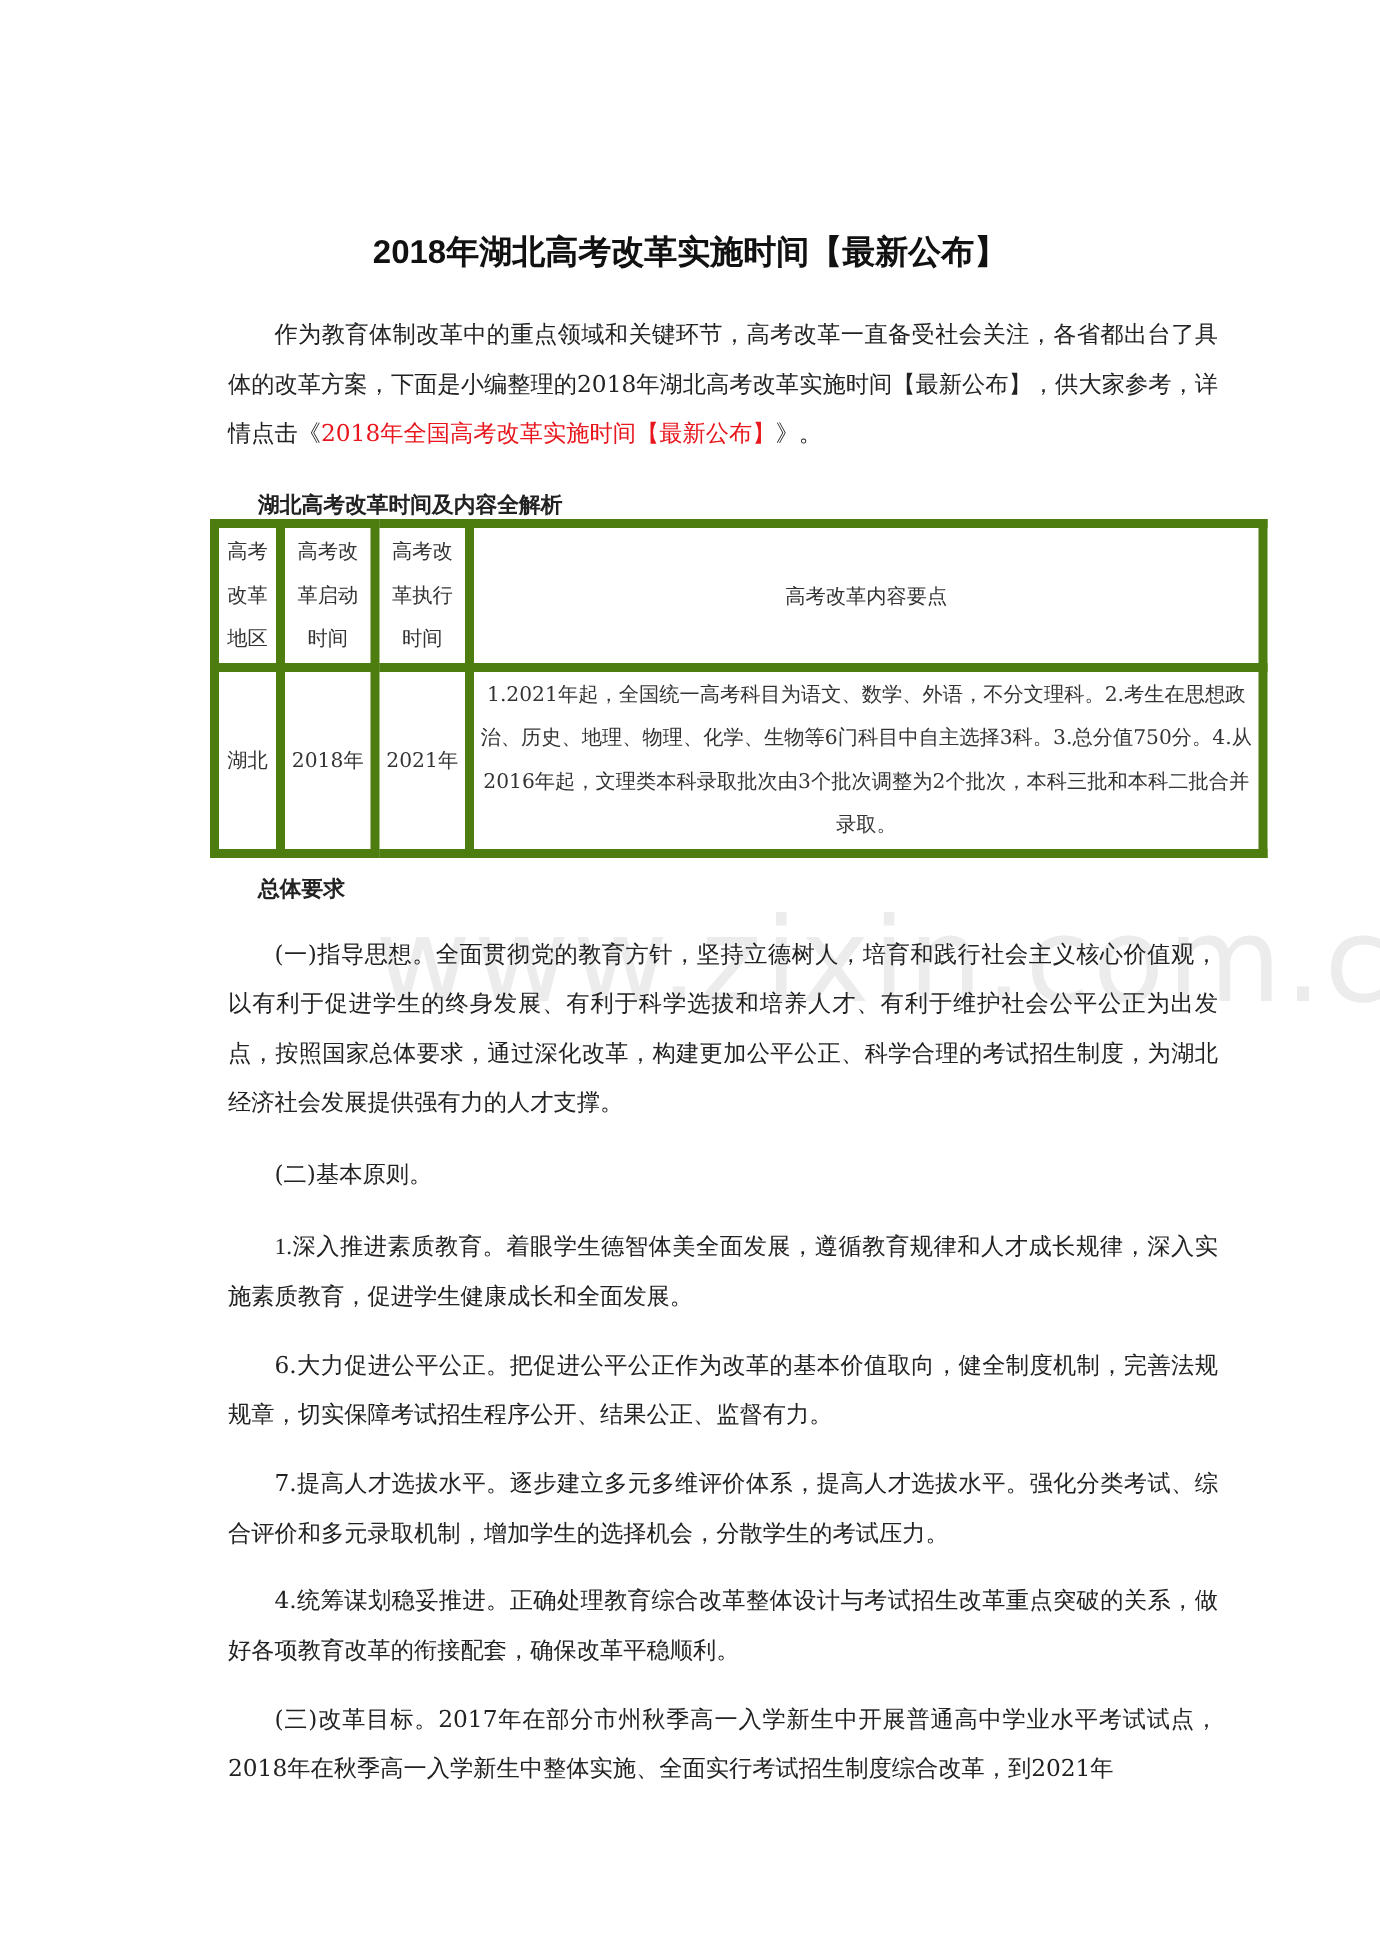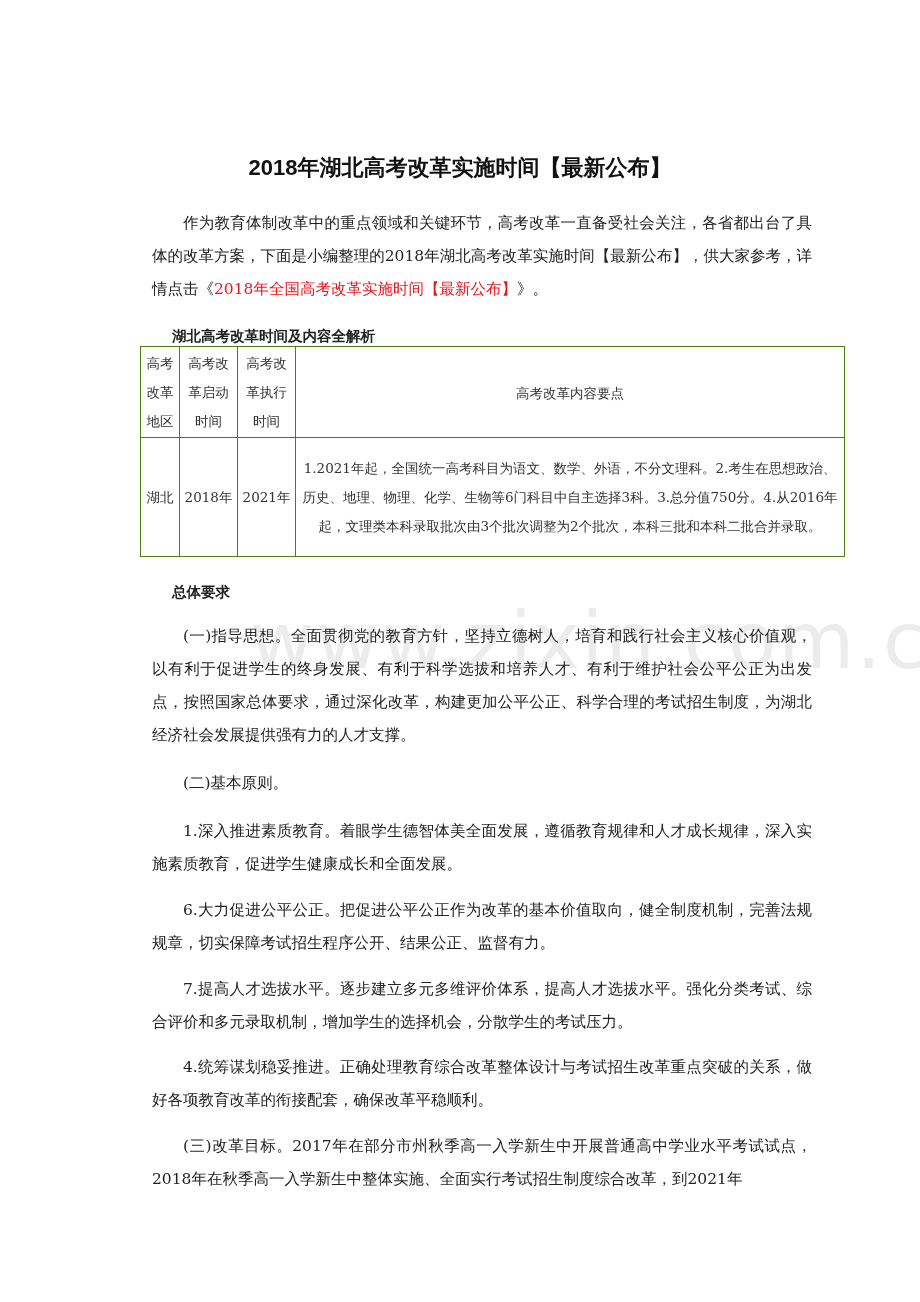--- a/index.html
+++ b/index.html
@@ -31,21 +31,21 @@
   .caption {
     position: absolute; left: 172px; top: 327px;
     font-family: Liberation Mono, monospace;
     font-weight: bold; font-size: 14.5px; color: #222;
   }
   table.reform {
     position: absolute; left: 140px; top: 346px; width: 705px;
     border-collapse: collapse; font-size: 13.5px; color: #333;
   }
   table.reform td {
-    border: 1px solid #4d7c0f; text-align: center; vertical-align: middle;
+    border: 6px solid #4d7c0f; text-align: center; vertical-align: middle;
     line-height: 29px; padding: 0 2px;
   }
   table.reform tr.head td { height: 88px; vertical-align: top; padding-top: 2px; }
   table.reform tr.head td.content-head { vertical-align: middle; padding-bottom: 0; }
   table.reform tr.row td { height: 118px; }
   .col1 { width: 34px; }
   .col2 { width: 53px; }
   .col3 { width: 53px; }
   .sec-heading {
     position: absolute; left: 172px; top: 583px;
@@ -82,19 +82,19 @@
       <td>2021年</td>
       <td>1.2021年起，全国统一高考科目为语文、数学、外语，不分文理科。2.考生在思想政治、历史、地理、物理、化学、生物等6门科目中自主选择3科。3.总分值750分。4.从2016年起，文理类本科录取批次由3个批次调整为2个批次，本科三批和本科二批合并录取。</td>
     </tr>
   </tbody>
     </table>
 
   <div class="sec-heading">总体要求</div>
 
   <div class="para indent" style="top:620px;">(一)指导思想。全面贯彻党的教育方针，坚持立德树人，培育和践行社会主义核心价值观，以有利于促进学生的终身发展、有利于科学选拔和培养人才、有利于维护社会公平公正为出发点，按照国家总体要求，通过深化改革，构建更加公平公正、科学合理的考试招生制度，为湖北经济社会发展提供强有力的人才支撑。</div>
   <div class="para indent" style="top:767px;">(二)基本原则。</div>
-  <div class="para indent" style="top:815px;">1.深入推进素质教育。着眼学生德智体美全面发展，遵循教育规律和人才成长规律，深入实施素质教育，促进学生健康成长和全面发展。</div>
+  <div class="para indent" style="top:815px;font-family:Liberation Serif, serif;">1.深入推进素质教育。着眼学生德智体美全面发展，遵循教育规律和人才成长规律，深入实施素质教育，促进学生健康成长和全面发展。</div>
   <div class="para indent" style="top:894px;">6.大力促进公平公正。把促进公平公正作为改革的基本价值取向，健全制度机制，完善法规规章，切实保障考试招生程序公开、结果公正、监督有力。</div>
   <div class="para indent" style="top:973px;">7.提高人才选拔水平。逐步建立多元多维评价体系，提高人才选拔水平。强化分类考试、综合评价和多元录取机制，增加学生的选择机会，分散学生的考试压力。</div>
   <div class="para indent" style="top:1051px;">4.统筹谋划稳妥推进。正确处理教育综合改革整体设计与考试招生改革重点突破的关系，做好各项教育改革的衔接配套，确保改革平稳顺利。</div>
   <div class="para indent" style="top:1130px;">(三)改革目标。2017年在部分市州秋季高一入学新生中开展普通高中学业水平考试试点，2018年在秋季高一入学新生中整体实施、全面实行考试招生制度综合改革，到2021年</div>
 
 </div>
 
 </body></html>

